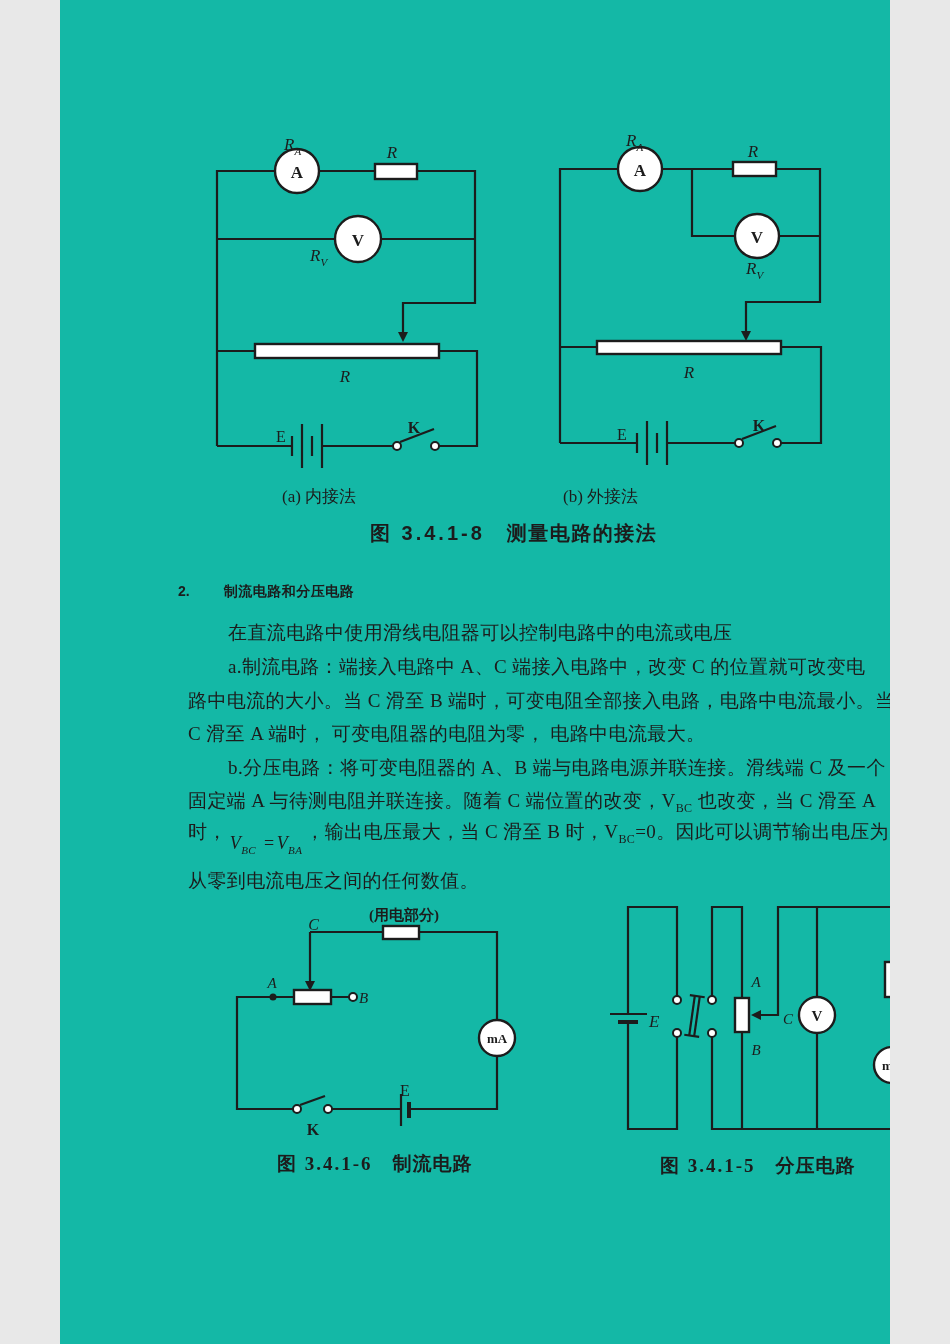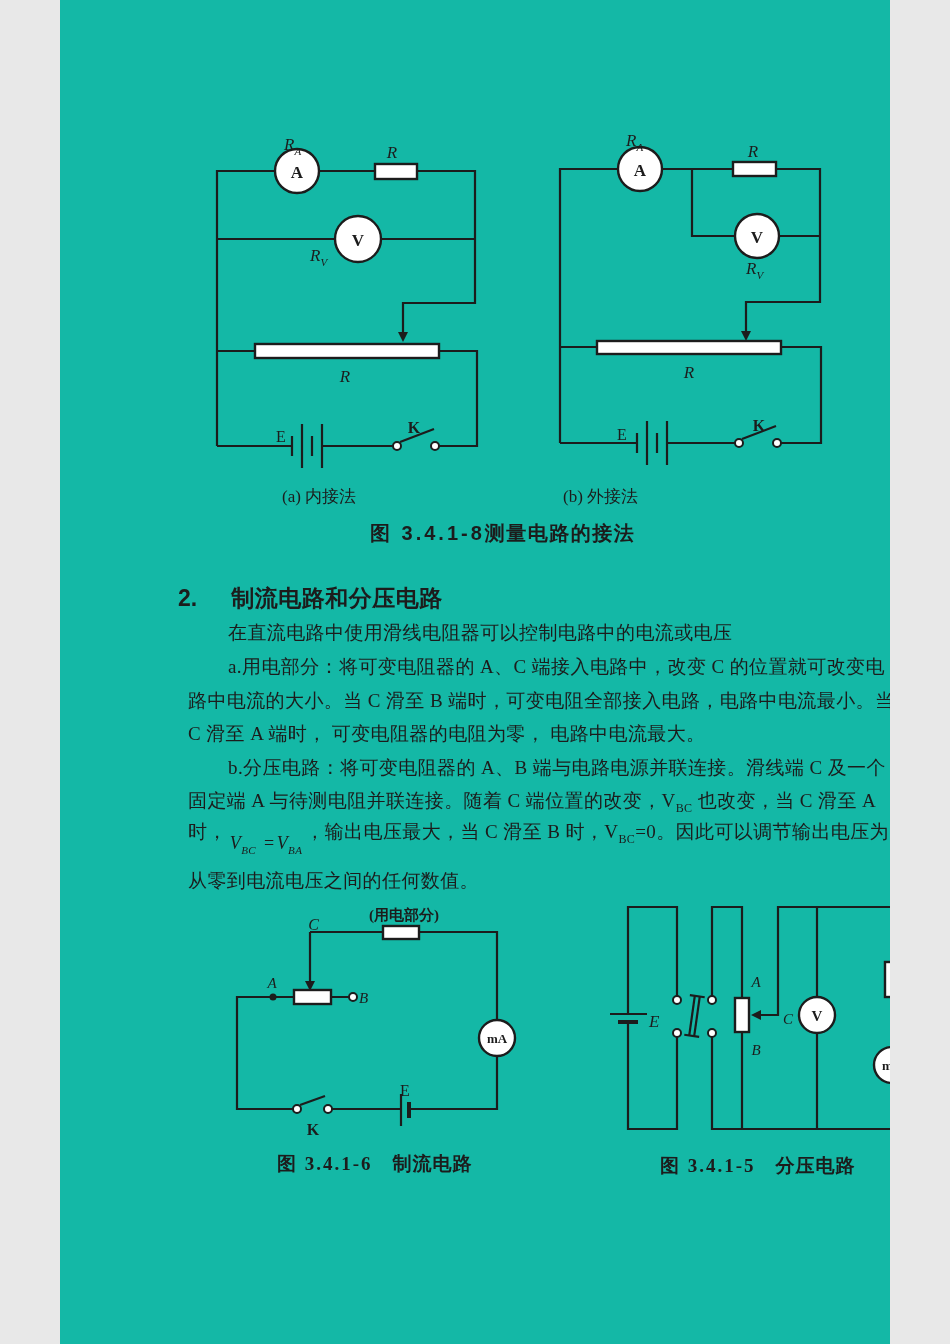--- a/index.html
+++ b/index.html
@@ -15,22 +15,22 @@
   .head{fill:#1c1c1c;stroke:none;}
   .it{font-style:italic;}
   .bold{font-weight:bold;}
   .sub{font-size:11px;}
   .fig-caption{position:absolute;font-weight:bold;font-size:19px;letter-spacing:1px;white-space:nowrap;}
   .fig-caption .num{letter-spacing:2px;text-align:right;}
   .fig-caption .ttl{margin-left:20px;font-family:Liberation Serif, serif;}
   .main-caption{position:absolute;top:520px;left:310px;font-weight:bold;font-size:20px;white-space:nowrap;
                 font-family:"Liberation Sans","DejaVu Sans",sans-serif;}
   .main-caption .num{letter-spacing:3px;}
-  .main-caption .ttl{letter-spacing:1.5px;}
-  .heading{position:absolute;top:583px;left:118px;font-weight:bold;font-size:23px;white-space:nowrap;
+  .main-caption .ttl{margin-left:22px;letter-spacing:1.5px;}
+  .heading{position:absolute;top:583px;left:118px;font-weight:bold;font-size:14px;white-space:nowrap;
            font-family:"Liberation Sans","DejaVu Sans",sans-serif;}
   .heading .ttl{margin-left:34px;letter-spacing:0.5px;}
   .bline{position:absolute;left:128px;font-size:19px;white-space:nowrap;letter-spacing:0.4px;}
   .indent{margin-left:40px;}
   .bline sub{font-size:12px;}
   .formula{position:relative;top:11px;font-style:italic;font-size:18px;margin:0 3px;text-align:center;}
   .formula sub{font-size:11px;}
   .formula .eq{font-style:normal;margin:0 2px 0 8px;}
 </style>
 </head>
@@ -105,21 +105,21 @@
 
   <div class="main-caption">
     <span class="num">图 3.4.1-8</span><span class="ttl">测量电路的接法</span>
   </div>
 
   <div class="heading">
     <span>2.</span><span class="ttl">制流电路和分压电路</span>
   </div>
 
   <div class="bline indent" style="top:620px">在直流电路中使用滑线电阻器可以控制电路中的电流或电压</div>
-  <div class="bline indent" style="top:654px">a.用电部分：将可变电阻器的 A、C 端接入电路中，改变 C 的位置就可改变电</div>
+  <div class="bline indent" style="top:654px">a.制流电路：端接入电路中 A、C 端接入电路中，改变 C 的位置就可改变电</div>
   <div class="bline" style="top:688px">路中电流的大小。当 C 滑至 B 端时，可变电阻全部接入电路，电路中电流最小。当</div>
   <div class="bline" style="top:721px">C 滑至 A 端时， 可变电阻器的电阻为零， 电路中电流最大。</div>
   <div class="bline indent" style="top:755px">b.分压电路：将可变电阻器的 A、B 端与电路电源并联连接。滑线端 C 及一个</div>
   <div class="bline" style="top:788px"><span>固定端 A 与待测电阻并联连接。随着 C 端位置的改变，V</span><sub>BC</sub><span> 也改变，当 C 滑至 A</span></div>
   <div class="bline" style="top:819px"><span>时，</span><span class="formula"><span>V</span><sub>BC</sub><span class="eq">=</span><span>V</span><sub>BA</sub></span><span>，输出电压最大，当 C 滑至 B 时，V</span><sub>BC</sub><span>=0。因此可以调节输出电压为</span></div>
   <div class="bline" style="top:868px">从零到电流电压之间的任何数值。</div>
 
   <svg style="left:160px;top:895px" width="330" height="255" viewBox="160 895 330 255">
     <g>
       <path class="wire" d="M250,932 H437 V1109 H351"></path>

